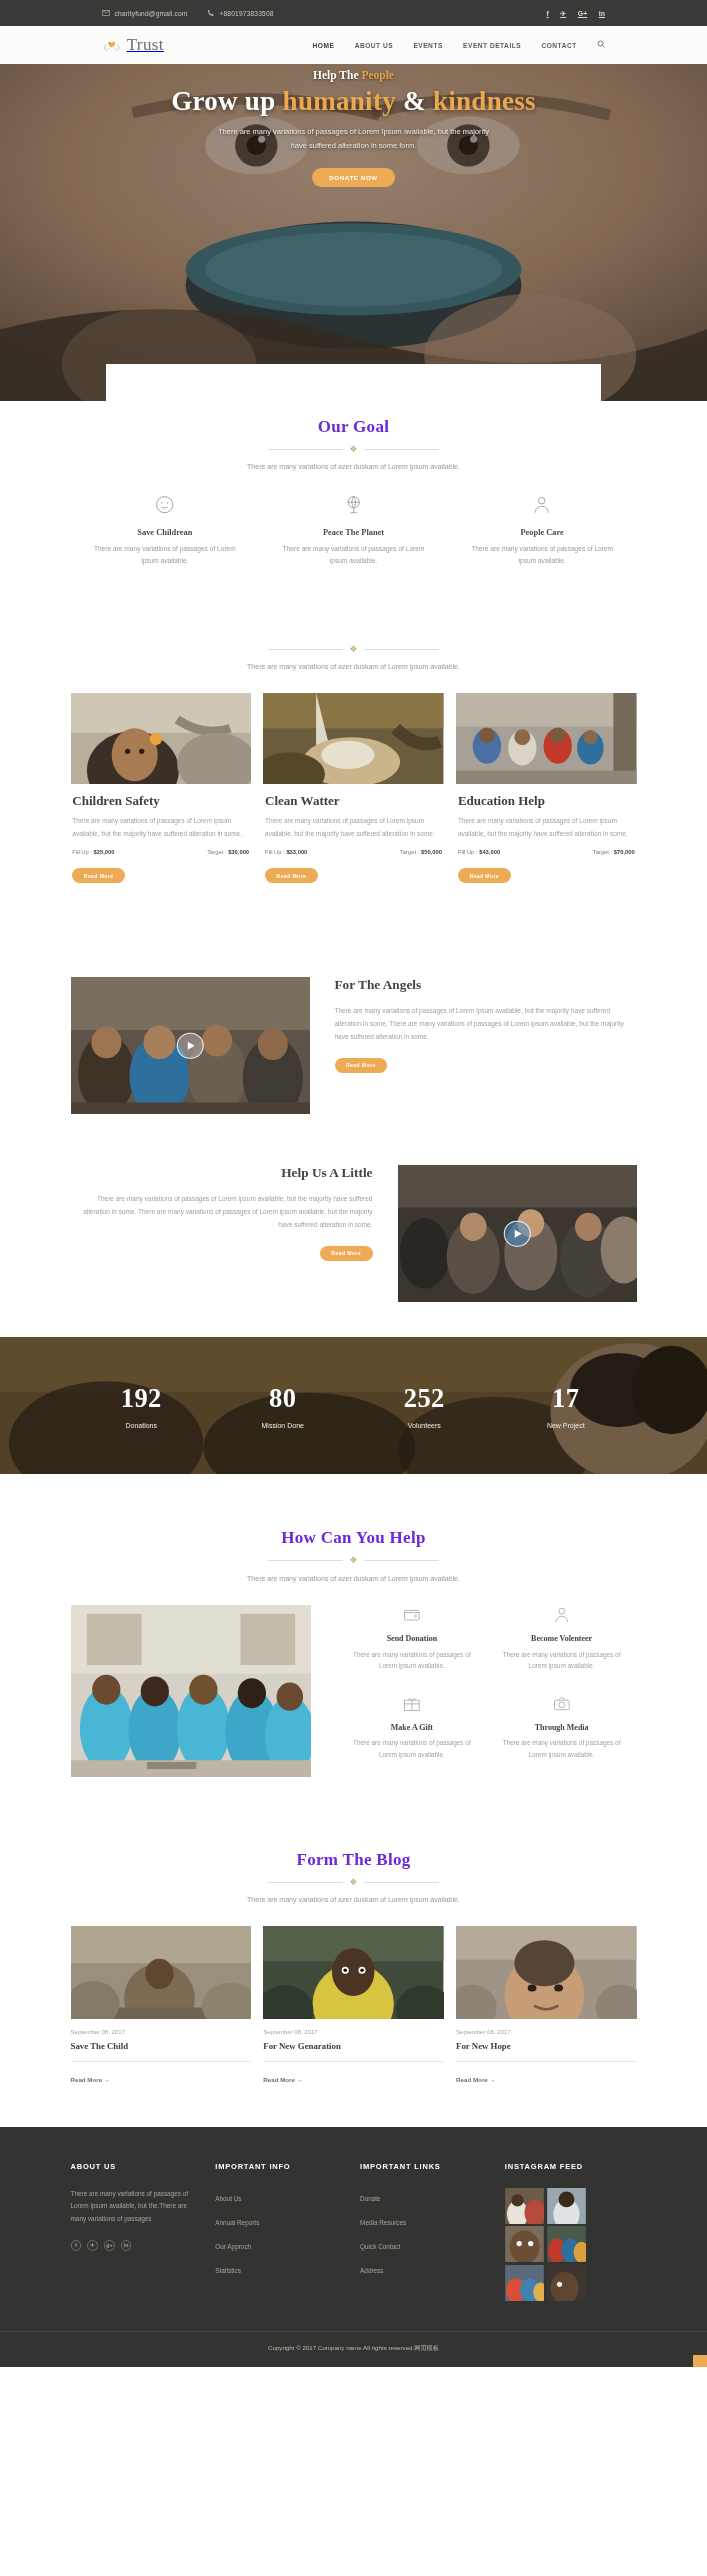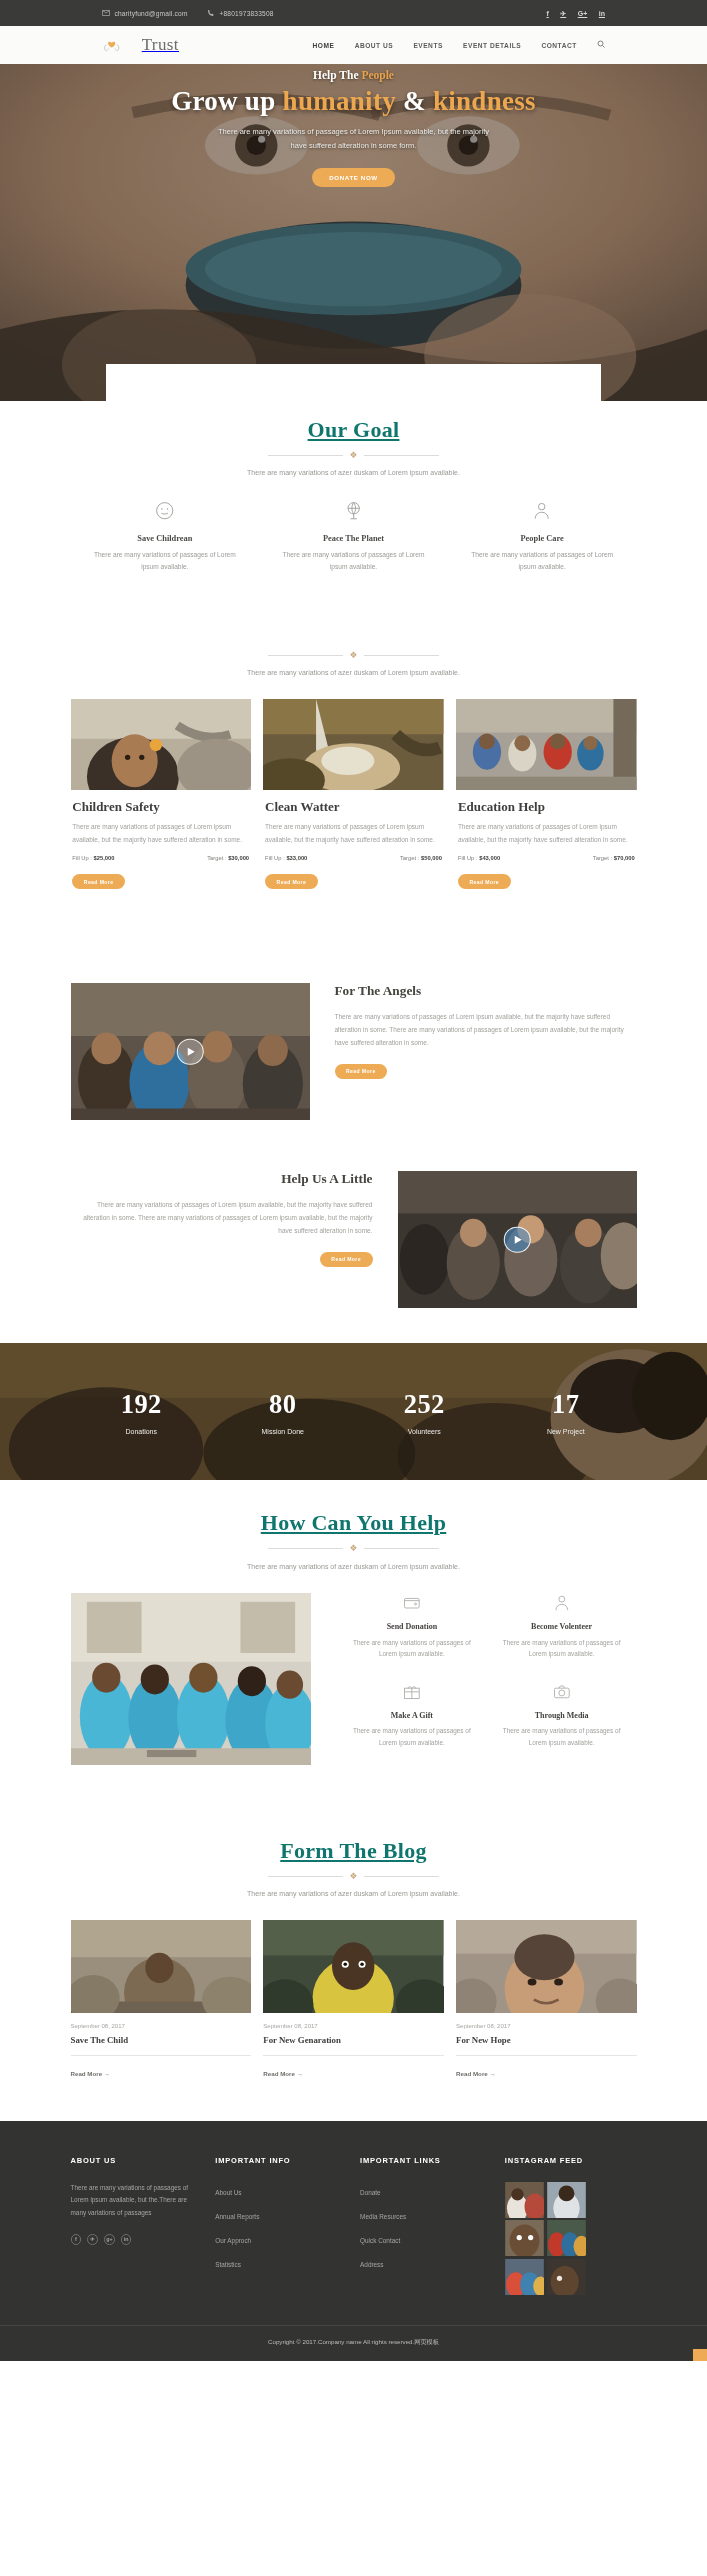--- a/index.html
+++ b/index.html
@@ -26,21 +26,21 @@
   .topbar-right { display:flex; gap:11.5px; align-items:center; }
   .soc { color:#d8d8d4; font-size:7px; font-weight:bold; display:block; line-height:1; }
 
   
   .header {
     background:#fbfbfa; height:38px; display:flex; align-items:center;
     padding:0 102px; justify-content:space-between;
   }
   .brand { display:flex; align-items:center; gap:5.3px; }
   .brand-mark { width:19.4px; height:19.4px; position:relative; }
-  .brand-name { font-family:"Liberation Serif", serif; font-size:17px; color:#6d6d6a; letter-spacing:0.4px;margin-left:15px; }
+  .brand-name { font-family:"Liberation Serif", serif; font-size:17px; color:#6d6d6a; letter-spacing:0.4px; }
   .nav { display:flex; align-items:center; gap:20.3px; }
   .nav a { color:#5b5b58; font-size:6.6px; font-weight:bold; letter-spacing:0.5px; text-decoration:none; }
   .nav a.active { color:#3d3d3a; }
   .nav-search { color:#5b5b58; font-size:8px; }
 
   
   .hero {
     height:337px; position:relative; overflow:hidden;
     background:linear-gradient(180deg,#b9a899 0%,#a89684 40%,#6f6256 100%);
   }
@@ -67,21 +67,21 @@
   .hero-btn-wrap { margin-top:15px; }
 
   
   .panel-overlap {
     position:relative; z-index:5; width:495px; height:37px; background:#fff; margin:-37px auto 0;
   }
 
   
   .section { padding:30px 0; }
   .sec-head { text-align:center; margin-bottom:23px; }
-  .sec-title { font-family:"Liberation Serif", serif; font-size:22px; font-weight:bold; color:#0f766e; letter-spacing:0.3px;text-decoration:underline; }
+  .sec-title { font-family:"Liberation Serif", serif; font-size:17px; font-weight:bold; color:#6d28d9; letter-spacing:0.3px; }
   .sec-div { display:flex; align-items:center; justify-content:center; gap:6.2px; margin:8px 0 9.7px; }
   .sec-div .ln { width:75px; height:0.9px; background:#dcdcd8; }
   .sec-div .gl { font-size:8.8px; color:#c8a97c; line-height:1; }
   .sec-sub { font-size:7px; color:#989894; }
 
   
   .goal-row { display:flex; gap:0; margin-top:19.4px; }
   .goal-col { flex:1; text-align:center; padding:0 16px; }
   .goal-ico { height:23px; margin-bottom:11.5px; display:flex; align-items:center; justify-content:center; }
   .goal-ico svg { width:19.4px; height:19.4px; stroke:#9a9a96; fill:none; stroke-width:1.1; }
@@ -497,21 +497,21 @@
         <div class="cnt-n">252</div>
         <div class="cnt-l">Volunteers</div>
       </div>
       <div class="cnt">
         <div class="cnt-n">17</div>
         <div class="cnt-l">New Project</div>
       </div>
     </div>
   </div>
 
-  <div class="section" style="padding-top:30px;padding-bottom:26.5px;">
+  <div class="section" style="padding-top:54px;padding-bottom:26.5px;">
     <div class="container">
       <div class="sec-head">
         <div class="sec-title">How Can You Help</div>
         <div class="sec-div">
           <span class="ln"></span>
             <span class="gl">❖</span>
             <span class="ln"></span>
         </div>
         <div class="sec-sub">There are many variations of azer duskam of Lorem ipsum available.</div>
       </div>

